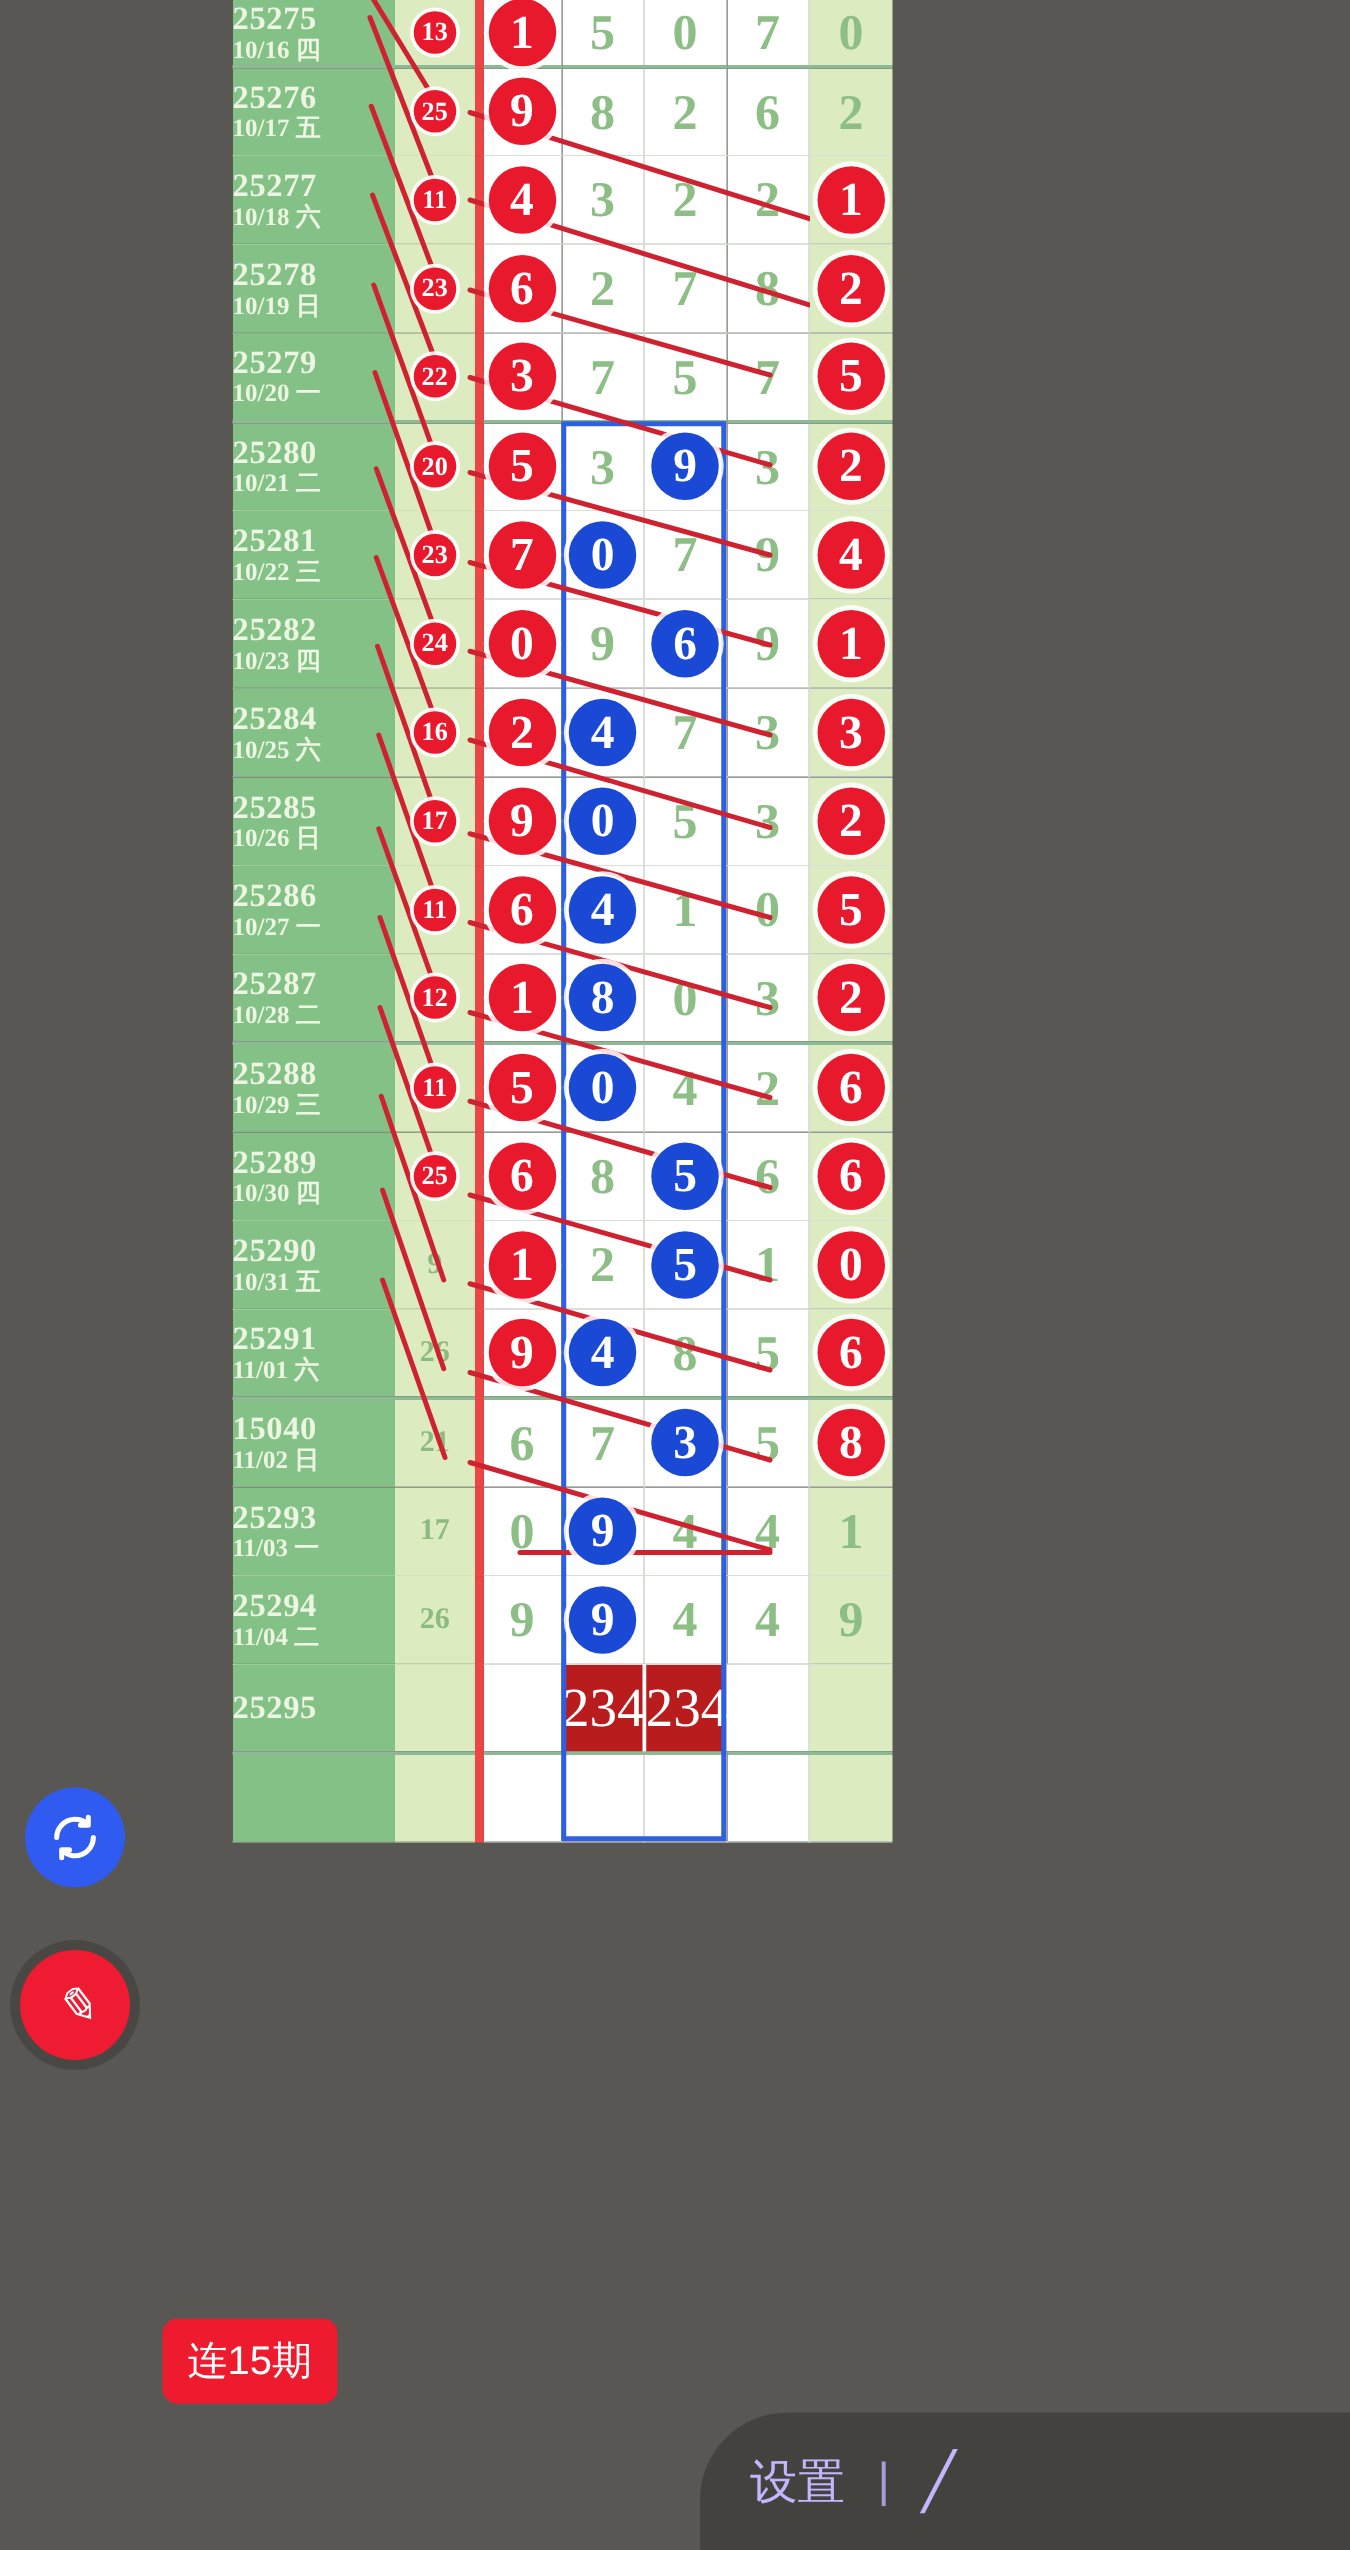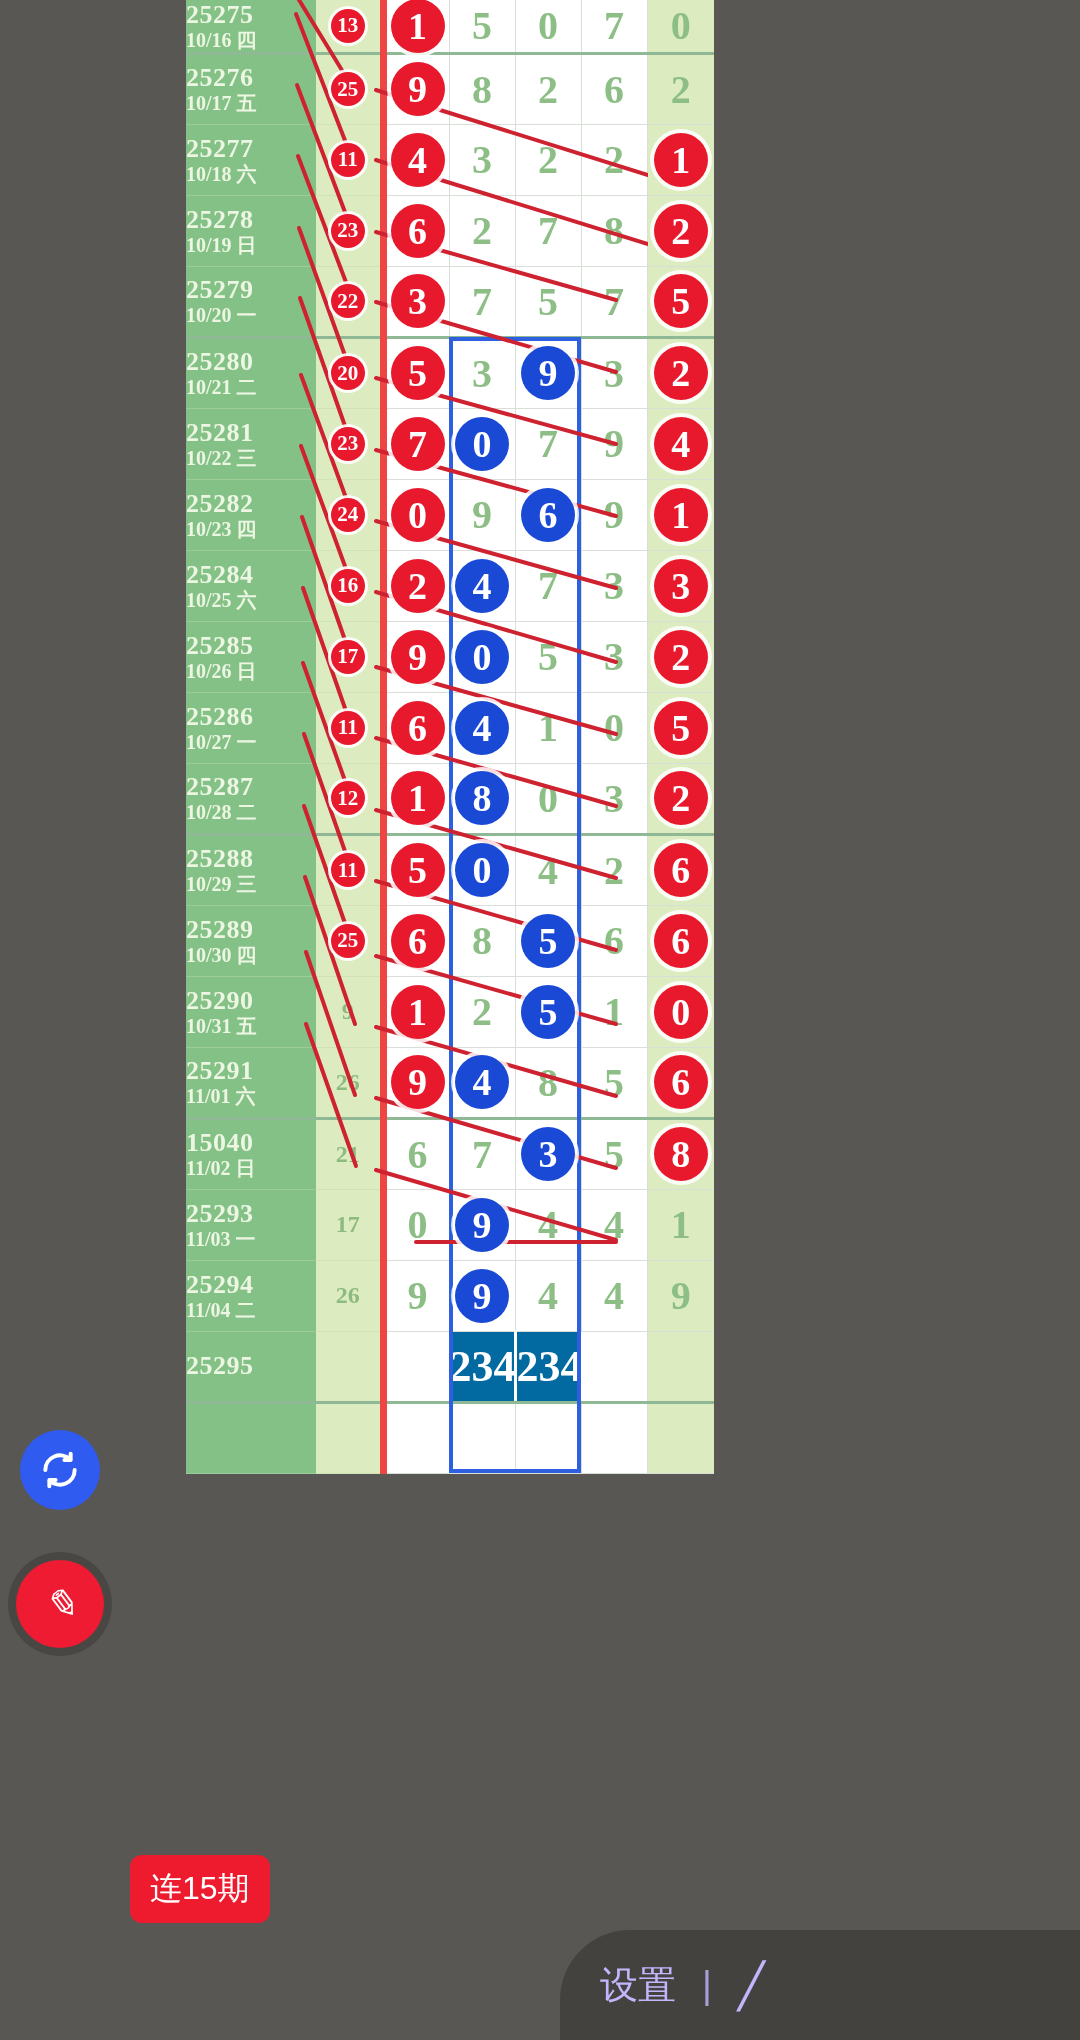--- a/index.html
+++ b/index.html
@@ -83,23 +83,23 @@
     box-shadow:0 0 0 3px rgba(255,255,255,.9);
     z-index:6;
   }
 
   
   #lines{ position:absolute; left:0; top:0; width:462px; height:2040px; z-index:5; pointer-events:none;}
   #bluebox{ position:absolute; z-index:4; border:4px solid #2d5fe0; pointer-events:none;}
 
   
   td.sumbox{
-    background:#0369a1;
+    background:#b91c1c;
     color:#fff;
-    font-size:44px; font-weight:bold;
+    font-size:44px; font-weight:normal;
     text-align:center; vertical-align:middle;
     border-right:3px solid #ffffff;
     border-bottom:none;
     margin-top:24px;
   }
   td.sumbox.last{ border-right:none; }
 
   .tag-lian{
     position:absolute;
     left:130px; top:1855px;

